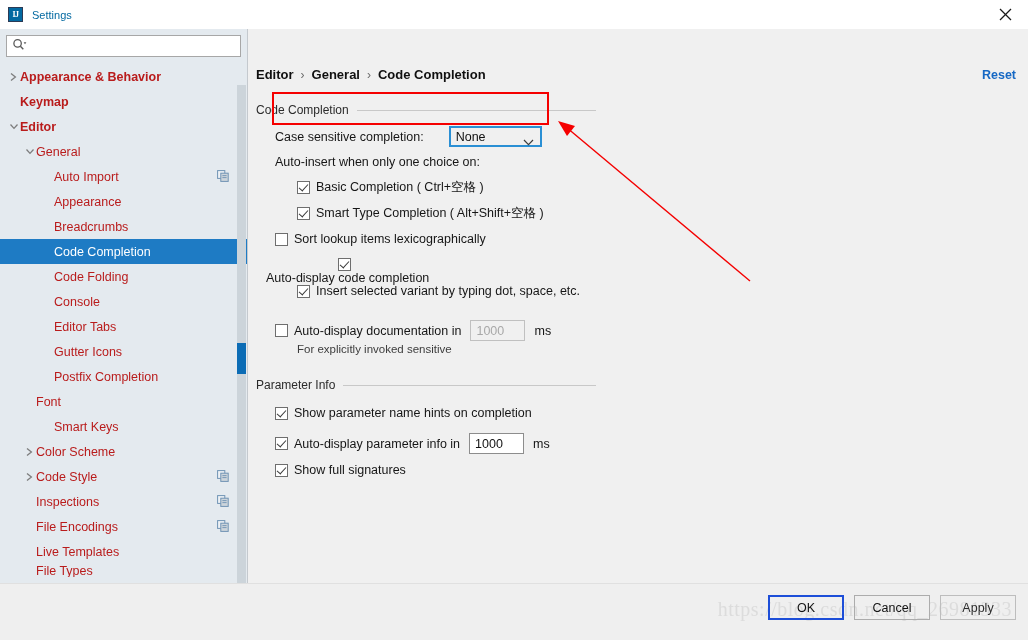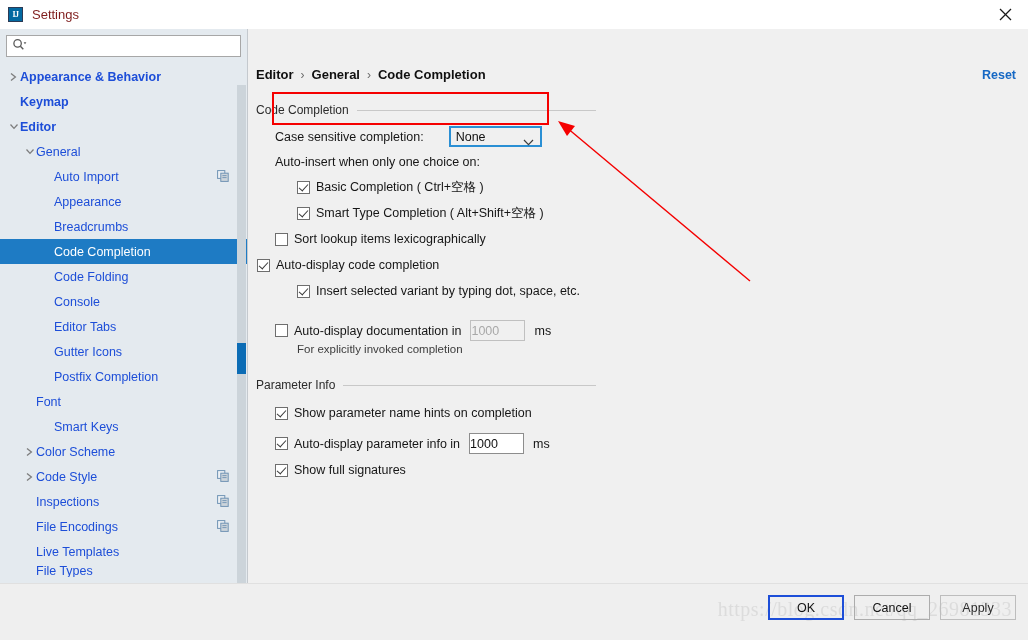--- a/index.html
+++ b/index.html
@@ -29,22 +29,22 @@
     color: #ffffff;
     font-size: 8px;
     font-weight: bold;
     font-family: "Liberation Serif", serif;
     display: flex; align-items: center; justify-content: center;
     letter-spacing: -0.5px;
     border: 1px solid #2b3a55;
   }
   #window-title {
     margin-left: 9px;
-    font-size: 13px;
-    color: #7f1d1d;
+    font-size: 11px;
+    color: #0369a1;
   }
   #close-btn {
     position: absolute;
     right: 0; top: 0;
     width: 46px; height: 29px;
     display: flex; align-items: center; justify-content: center;
     cursor: default;
   }
   #close-btn svg { display: block; }
 
@@ -92,21 +92,21 @@
     padding-right: 16px;
     position: relative;
     cursor: default;
     white-space: nowrap;
   }
   .tree-item .twisty {
     width: 13px;
     flex: 0 0 13px;
     display: flex; align-items: center; justify-content: center;
   }
-  .tree-label { font-size: 12.5px; color: #1d4ed8; }
+  .tree-label { font-size: 12.5px; color: #b91c1c; }
   .tree-item.bold .tree-label { font-weight: bold; }
   .tree-item.selected { background: #1e7bc4; }
   .tree-item.selected .tree-label { color: #ffffff; }
   .tree-item.clipped { height: 13px; overflow: hidden; align-items: flex-start; }
   .copy-icon { position: absolute; right: 18px; top: 6px; }
 
   
   .lvl0 { padding-left: 7px; }
   .lvl1 { padding-left: 23px; }
   .lvl2 { padding-left: 41px; }
@@ -229,20 +229,21 @@
   }
 
   .txtfield {
     width: 55px; height: 21px;
     background: #ffffff;
     border: 1px solid #8d8d8d;
     font-size: 12.5px;
     color: #111;
     display: flex;
     align-items: center;
+    padding-left: 5px;
     cursor: text;
   }
   .txtfield.disabled {
     background: #f0f0f0;
     border-color: #c0c0c0;
     color: #a8a8a8;
   }
   .hint {
     position: absolute;
     font-size: 11.5px;
@@ -512,38 +513,38 @@
     <div class="row" style="left:49px; top:176px;">
       <span class="cbx checked"></span>
       <span>Smart Type Completion ( Alt+Shift+空格 )</span>
     </div>
 
     <div class="row" style="left:27px; top:203px;">
       <span class="cbx"></span>
       <span>Sort lookup items lexicographically</span>
     </div>
 
-    <div class="row" style="left:9px; top:229px;">
+    <div class="row" style="left:18px; top:229px;flex-direction:column;">
       <span class="cbx checked"></span>
       <span>Auto-display code completion</span>
     </div>
 
     <div class="row" style="left:49px; top:255px;">
       <span class="cbx checked"></span>
       <span>Insert selected variant by typing dot, space, etc.</span>
     </div>
 
     <div class="row" style="left:27px; top:291px;">
       <span class="cbx"></span>
       <span>Auto-display documentation in</span>
       <span class="txtfield disabled" style="margin-left:9px;">1000</span>
       <span class="unit">ms</span>
     </div>
 
-    <div class="hint" style="left:49px; top:314px;">For explicitly invoked completion</div>
+    <div class="hint" style="left:49px; top:314px;">For explicitly invoked sensitive</div>
 
     <div class="sec-header" style="left:8px; top:349px;">
       <span>Parameter Info</span>
       <span class="rule"></span>
     </div>
 
     <div class="row" style="left:27px; top:377px;">
       <span class="cbx checked"></span>
       <span>Show parameter name hints on completion</span>
     </div>

